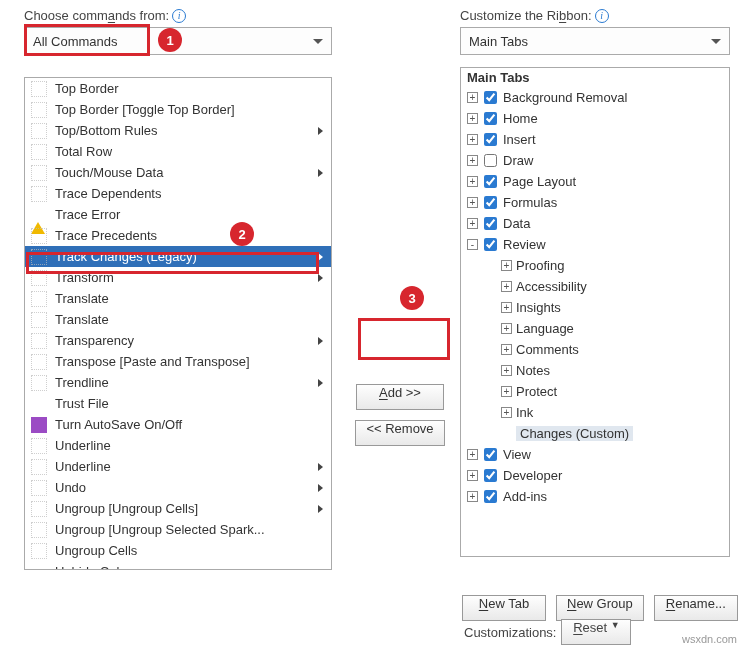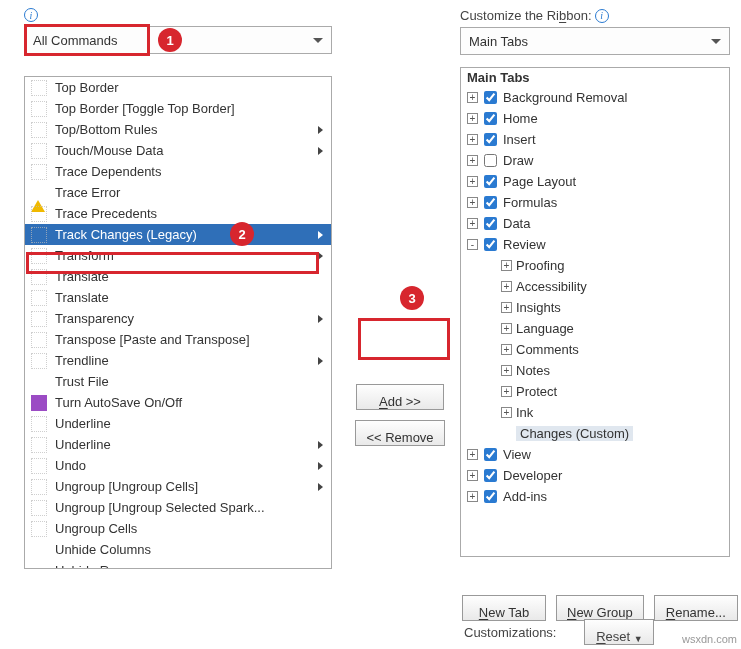--- a/index.html
+++ b/index.html
@@ -18,36 +18,36 @@
 .left-col .combo-wrap { width:308px; }
 
 .listbox { margin-top:22px; width:308px; height:493px; border:1px solid #aaa; overflow:hidden; position:relative; }
 .listbox-inner { height:100%; overflow-y:scroll; }
 .li-row { display:flex; align-items:center; height:21px; padding-left:6px; gap:8px; cursor:default; white-space:nowrap; }
 .li-row.selected { background:#2f6fb8; color:#fff; }
 .li-row .sub-icon { width:16px; height:16px; display:inline-block; flex-shrink:0; }
 .li-row .sub-arrow { margin-left:auto; margin-right:8px; width:0;height:0;border-top:4px solid transparent;border-bottom:4px solid transparent;border-left:5px solid #444; }
 .li-row.selected .sub-arrow { border-left-color:#fff; }
 
-.btn { min-width:88px; height:26px; border:1px solid #999; background:linear-gradient(#fefefe,#e9e9e9); cursor:pointer; display:flex; align-items:flex-end; justify-content:center; padding:0 10px; }
+.btn { min-width:88px; height:26px; border:1px solid #999; background:linear-gradient(#fefefe,#e9e9e9); cursor:pointer; display:flex; align-items:flex-start; justify-content:center; padding:0 10px; }
 
 .tree-box { border:1px solid #aaa; width:270px; height:490px; margin-top:12px; overflow:hidden; position:relative; }
 .tree-title { font-weight:bold; padding:2px 6px; }
 .tree-row { display:flex; align-items:center; height:21px; padding-left:4px; gap:4px; cursor:default; white-space:nowrap; }
 .tree-row .expander { width:11px; height:11px; border:1px solid #888; background:#fff; display:flex; align-items:center; justify-content:center; font-size:10px; line-height:9px; color:#555; cursor:pointer; flex-shrink:0; }
 .tree-row .expander.blank { border:none; background:transparent; }
 .tree-row input[type=checkbox] { margin:0 2px 0 2px; accent-color:#2a7ad1; }
 .tree-row.lvl1 { padding-left:6px; }
 .tree-row.lvl2 { padding-left:40px; }
 .tree-row.selected span { background:#e0e7ef; padding:0 4px; }
 
 .right-bottom { position:absolute; bottom:28px; left:462px; display:flex; gap:10px; }
 .right-bottom .btn { min-width:84px; }
 
-.cust-row { position:absolute; bottom:4px; left:464px; display:flex; align-items:center; gap:28px; font-size:13px; color:#444;}
+.cust-row { position:absolute; bottom:4px; left:464px; display:flex; align-items:center; gap:5px; font-size:13px; color:#444;}
 .cust-row .btn { min-width:70px; }
 
 .watermark { position:absolute; right:4px; bottom:4px; font-size:11px; color:#999; }
 
 
 .hl { position:absolute; border:3px solid #d7262e; pointer-events:none; }
 .hl1 { left:24px; top:24px; width:126px; height:32px; }
 .hl2 { left:26px; top:252px; width:293px; height:22px; }
 .hl3 { left:358px; top:318px; width:92px; height:42px; }
 .badge { position:absolute; width:24px;height:24px;background:#d7262e;color:#fff;border-radius:50%;display:flex;align-items:center;justify-content:center;font-weight:bold;font-size:13px; }
@@ -61,20 +61,21 @@
 .save-ic { background:#9b4bc4; border:none; }
 .tri-ic { width:0;height:0;border-left:7px solid transparent;border-right:7px solid transparent;border-bottom:12px solid #e6b800; filter:saturate(1.2);}
 </style>
 </head>
 <body>
 
 <div class="container">
 
   <div class="left-col">
     <div class="label-row">
+      <span><span>Choose comm</span><u>a</u><span>nds from:</span></span>
       <span class="info-icon">i</span>
     </div>
     <div class="combo-wrap">
       <div class="combo">
         <span>All Commands</span>
         <span class="caret"></span>
       </div>
     </div>
     <div class="listbox">
       <div class="listbox-inner" id="cmd-list">
@@ -83,20 +84,24 @@
             <span>Top Border</span>
           </div>
           <div class="li-row">
             <span class="ic"></span>
             <span>Top Border [Toggle Top Border]</span>
           </div>
           <div class="li-row">
             <span class="ic"></span>
             <span>Top/Bottom Rules</span>
             <span class="sub-arrow"></span>
+          </div>
+          <div class="li-row">
+            <span class="ic"></span>
+            <span>Total Row</span>
           </div>
           <div class="li-row">
             <span class="ic"></span>
             <span>Touch/Mouse Data</span>
             <span class="sub-arrow"></span>
           </div>
           <div class="li-row">
             <span class="ic"></span>
             <span>Trace Dependents</span>
           </div>

